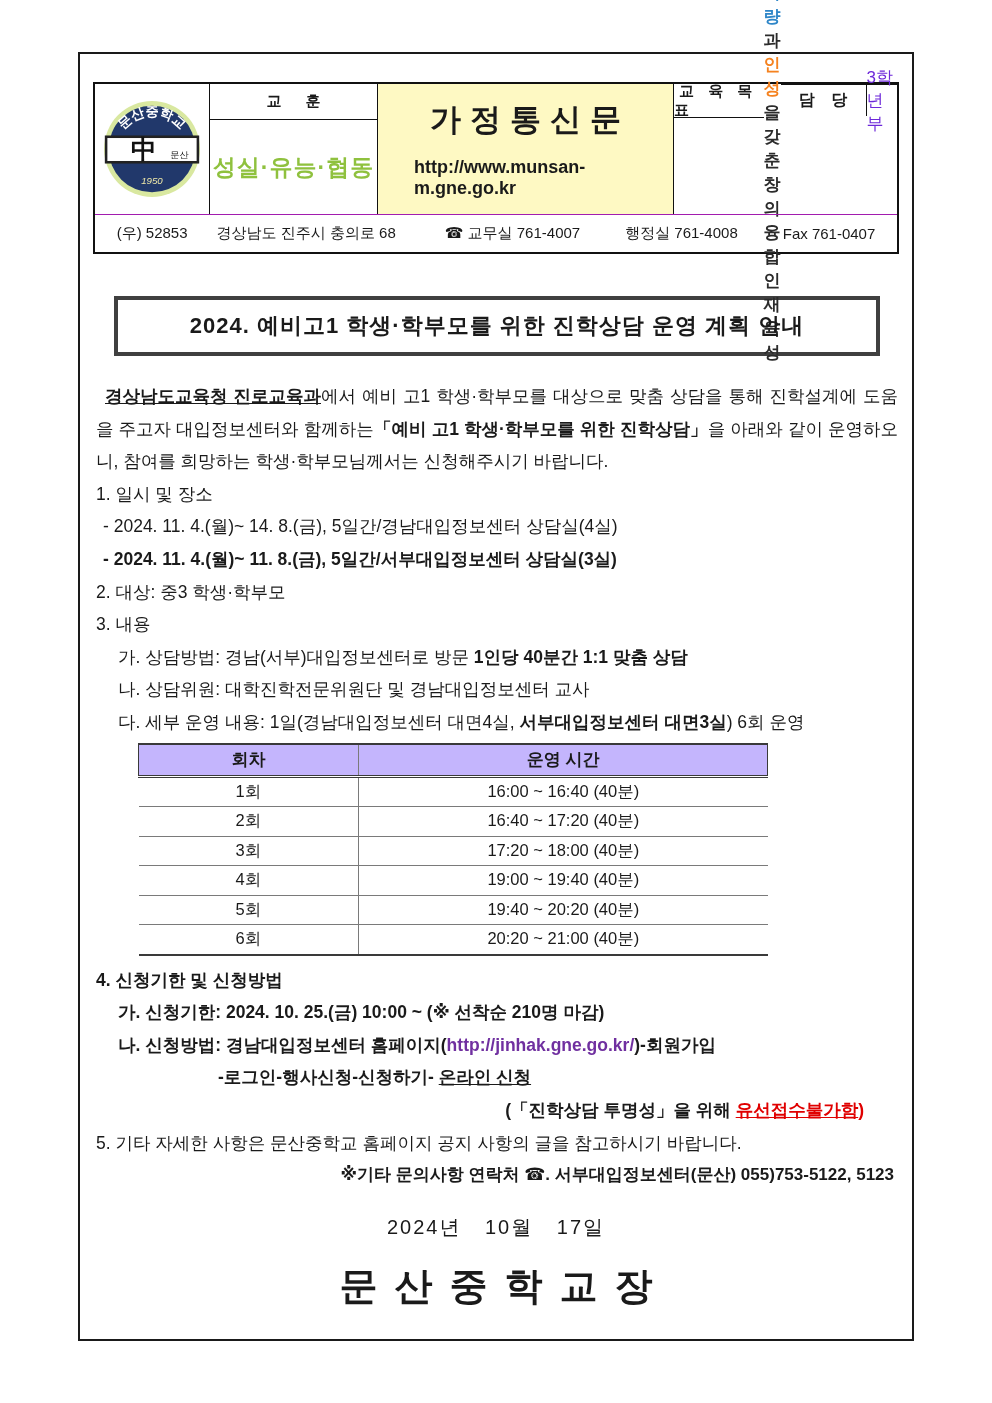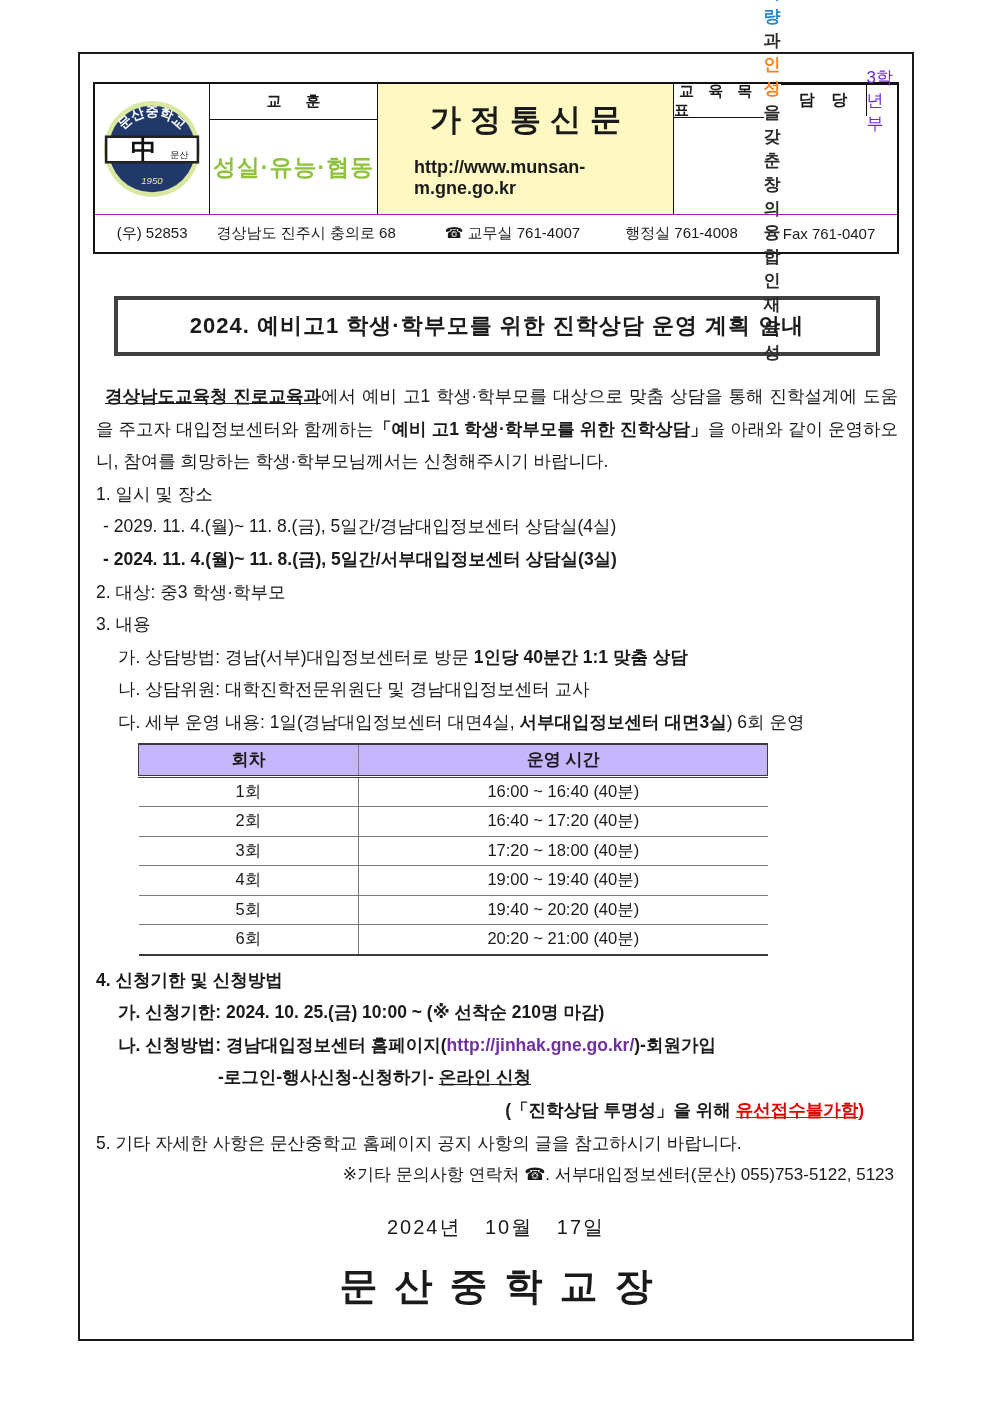--- a/index.html
+++ b/index.html
@@ -57,21 +57,21 @@
   table.sched th{background:#c4b5fd;height:28px;font-weight:bold;border-bottom:3px double #3a3a3a;font-size:17px;}
   table.sched th:first-child{border-left:1px solid #3a3a3a;}
   table.sched th:last-child{border-right:1px solid #3a3a3a;}
   table.sched td{height:26.5px;border-bottom:1px solid #7a7a7a;font-weight:normal;}
   table.sched tr:last-child td{border-bottom:none;}
   table.sched .col2{border-left:1px solid #7a7a7a;width:65%;}
   table.sched .col1{width:35%;}
 
   .steps-line{padding-left:128px;}
   .note-line{text-align:right;padding-right:38px;}
-  .contact-line{text-align:right;font-weight:normal;padding-right:8px;font-size:17px;line-height:32.6px;}
+  .contact-line{text-align:right;font-weight:bold;padding-right:8px;font-size:17px;line-height:32.6px;}
   .date-line{text-align:center;font-size:20px;margin-top:22px;word-spacing:16px;letter-spacing:2px;}
   .signature{text-align:center;font-size:38px;font-weight:bold;letter-spacing:17px;text-indent:17px;margin-top:20px;}
 </style>
 </head>
 <body>
 
 <div class="page">
   <div class="inner">
 
     <div class="hdr">
@@ -119,21 +119,21 @@
         <span class="gap-m">행정실 761-4008</span>
         <span class="gap-m">Fax 761-0407</span>
       </div>
     </div>
 
     <div class="title-box">2024. 예비고1 학생·학부모를 위한 진학상담 운영 계획 안내</div>
 
     <div class="bodytext intro"><span class="b u">경상남도교육청 진로교육과</span><span>에서 예비 고1 학생·학부모를 대상으로 맞춤 상담을 통해 진학설계에 도움을 주고자 대입정보센터와 함께하는</span><span class="b">「예비 고1 학생·학부모를 위한 진학상담」</span><span>을 아래와 같이 운영하오니, 참여를 희망하는 학생·학부모님께서는 신청해주시기 바랍니다.</span></div>
 
     <div class="line">1. 일시 및 장소</div>
-    <div class="line" style="padding-left:13px;">- 2029. 11. 4.(월)~ 11. 8.(금), 5일간/경남대입정보센터 상담실(4실)</div>
+    <div class="line" style="padding-left:13px;">- 2024. 11. 4.(월)~ 14. 8.(금), 5일간/경남대입정보센터 상담실(4실)</div>
     <div class="line b" style="padding-left:13px;">- 2024. 11. 4.(월)~ 11. 8.(금), 5일간/서부대입정보센터 상담실(3실)</div>
 
     <div class="line">2. 대상: 중3 학생·학부모</div>
 
     <div class="line">3. 내용</div>
     <div class="line sub"><span>가. 상담방법: 경남(서부)대입정보센터로 방문 </span><span class="b">1인당 40분간 1:1 맞춤 상담</span></div>
     <div class="line sub">나. 상담위원: 대학진학전문위원단 및 경남대입정보센터 교사</div>
     <div class="line sub"><span>다. 세부 운영 내용: 1일(경남대입정보센터 대면4실, </span><span class="b">서부대입정보센터 대면3실</span><span>) 6회 운영</span></div>
 
     <table class="sched">

